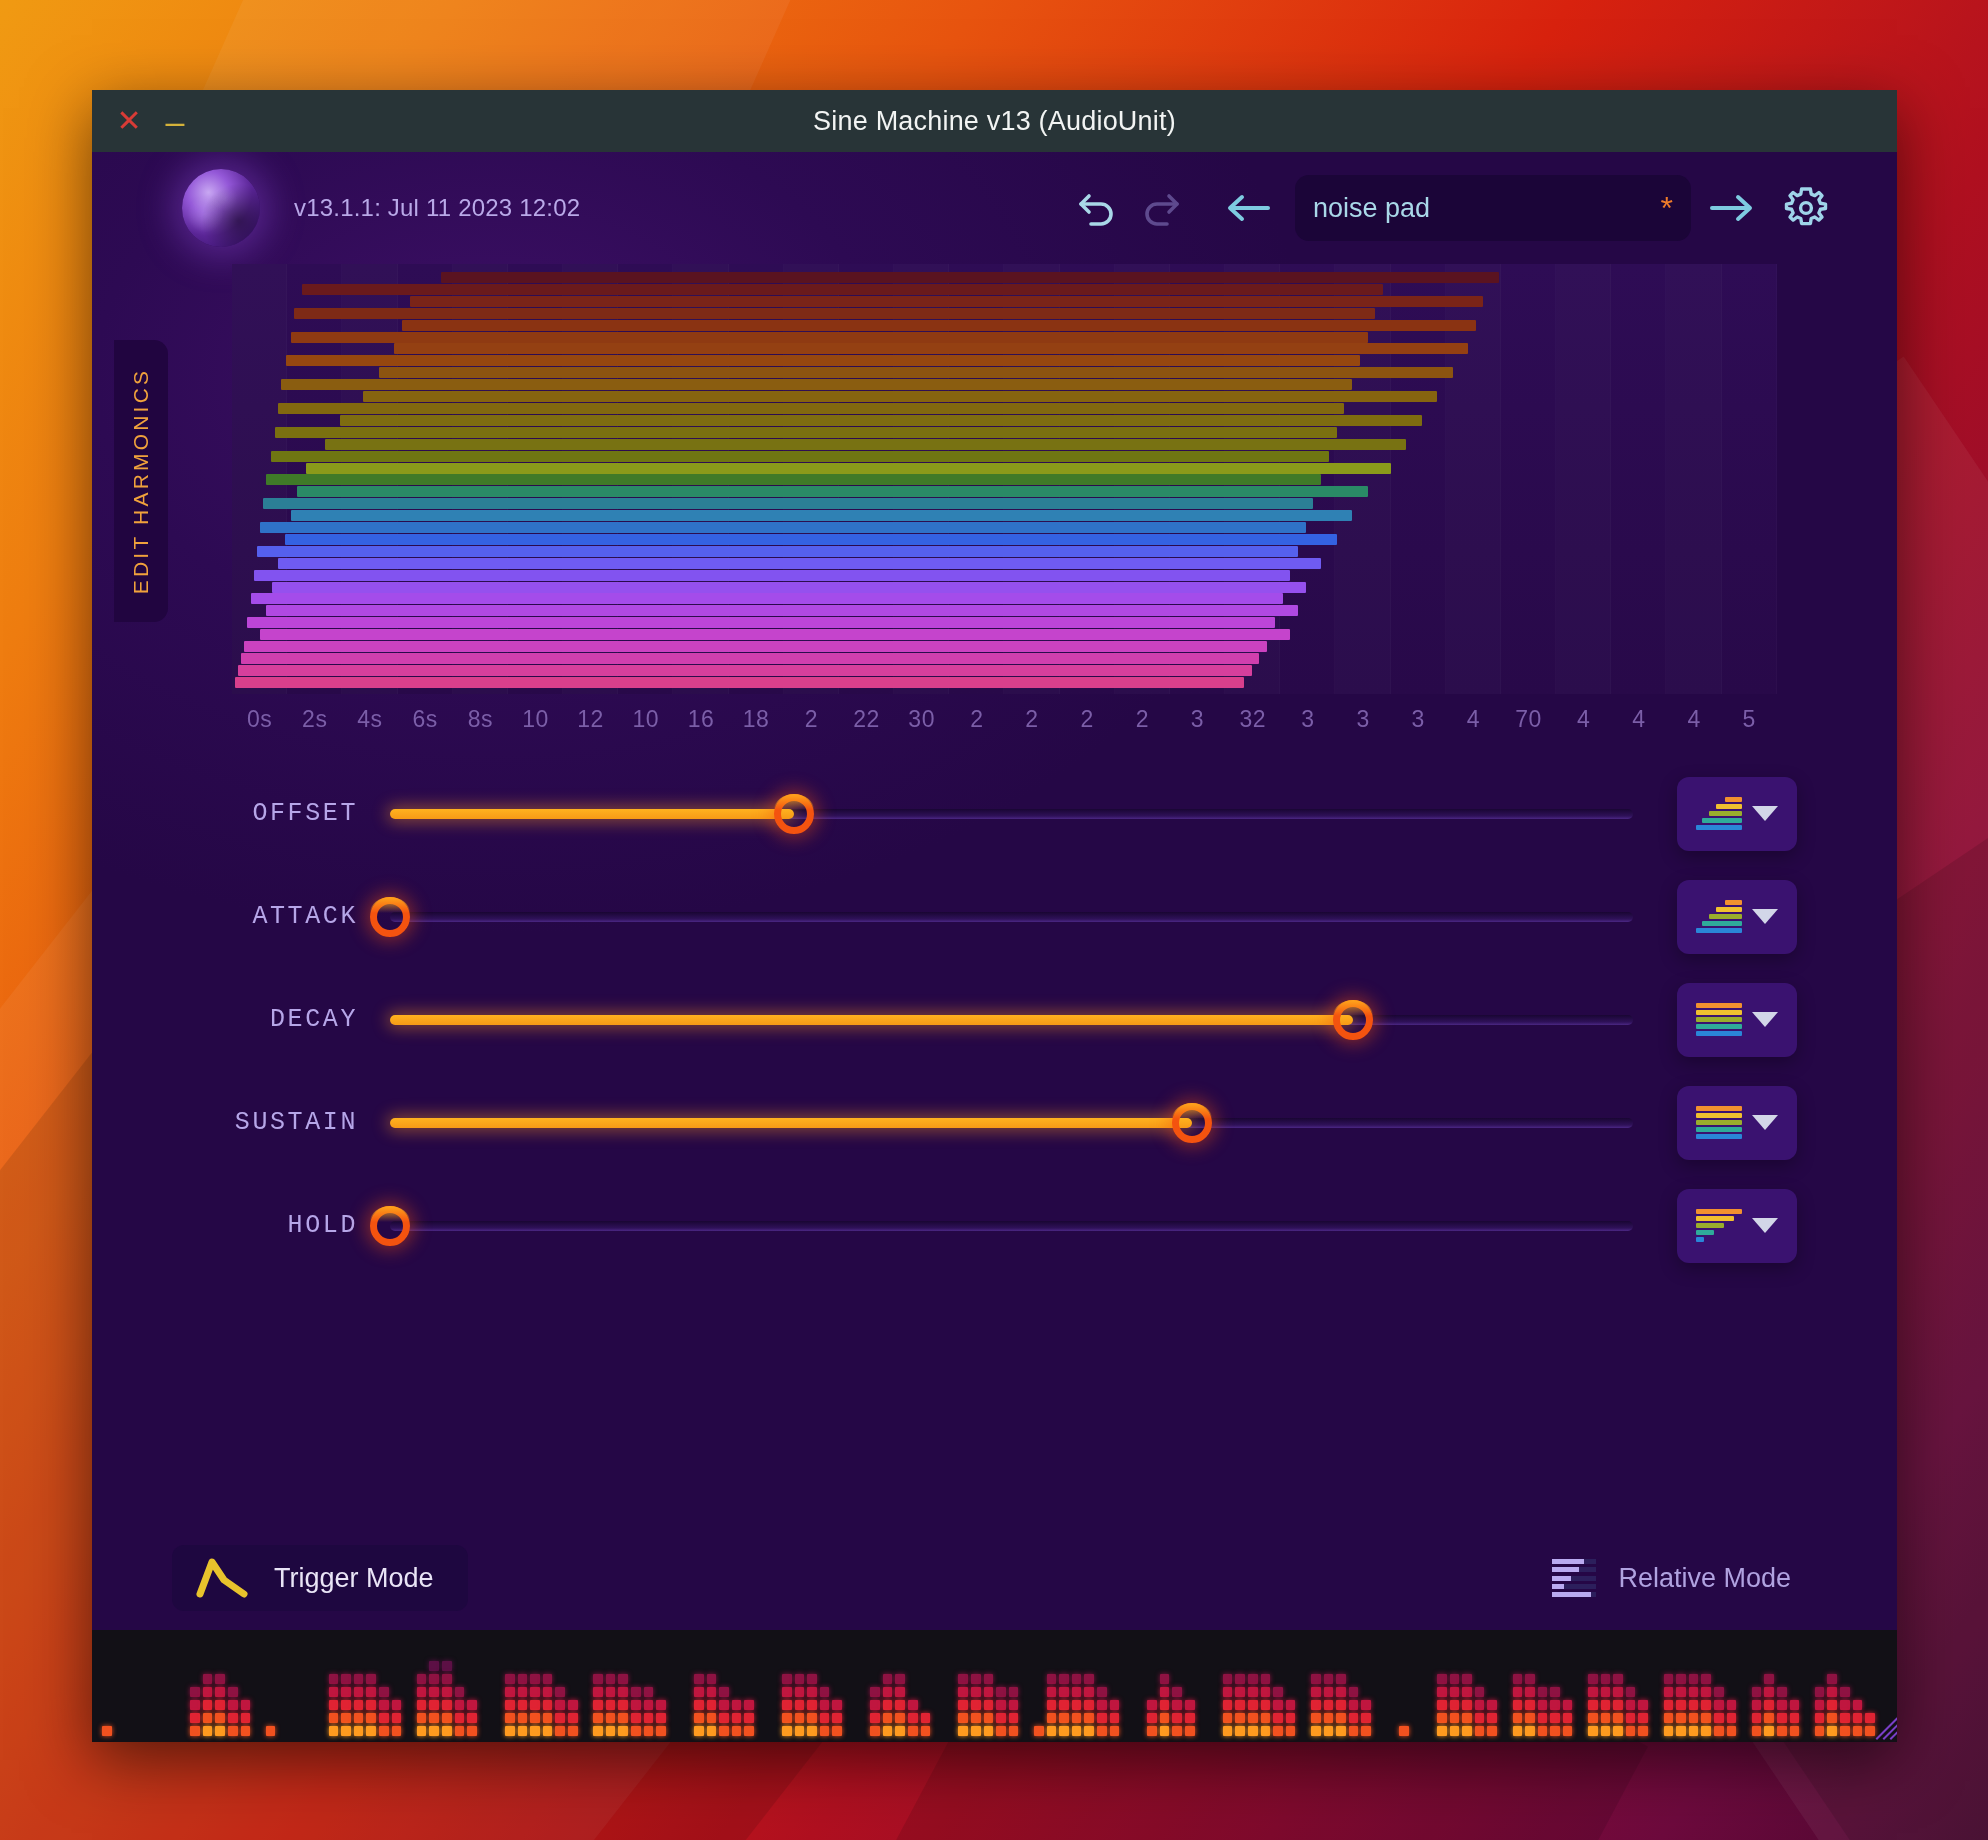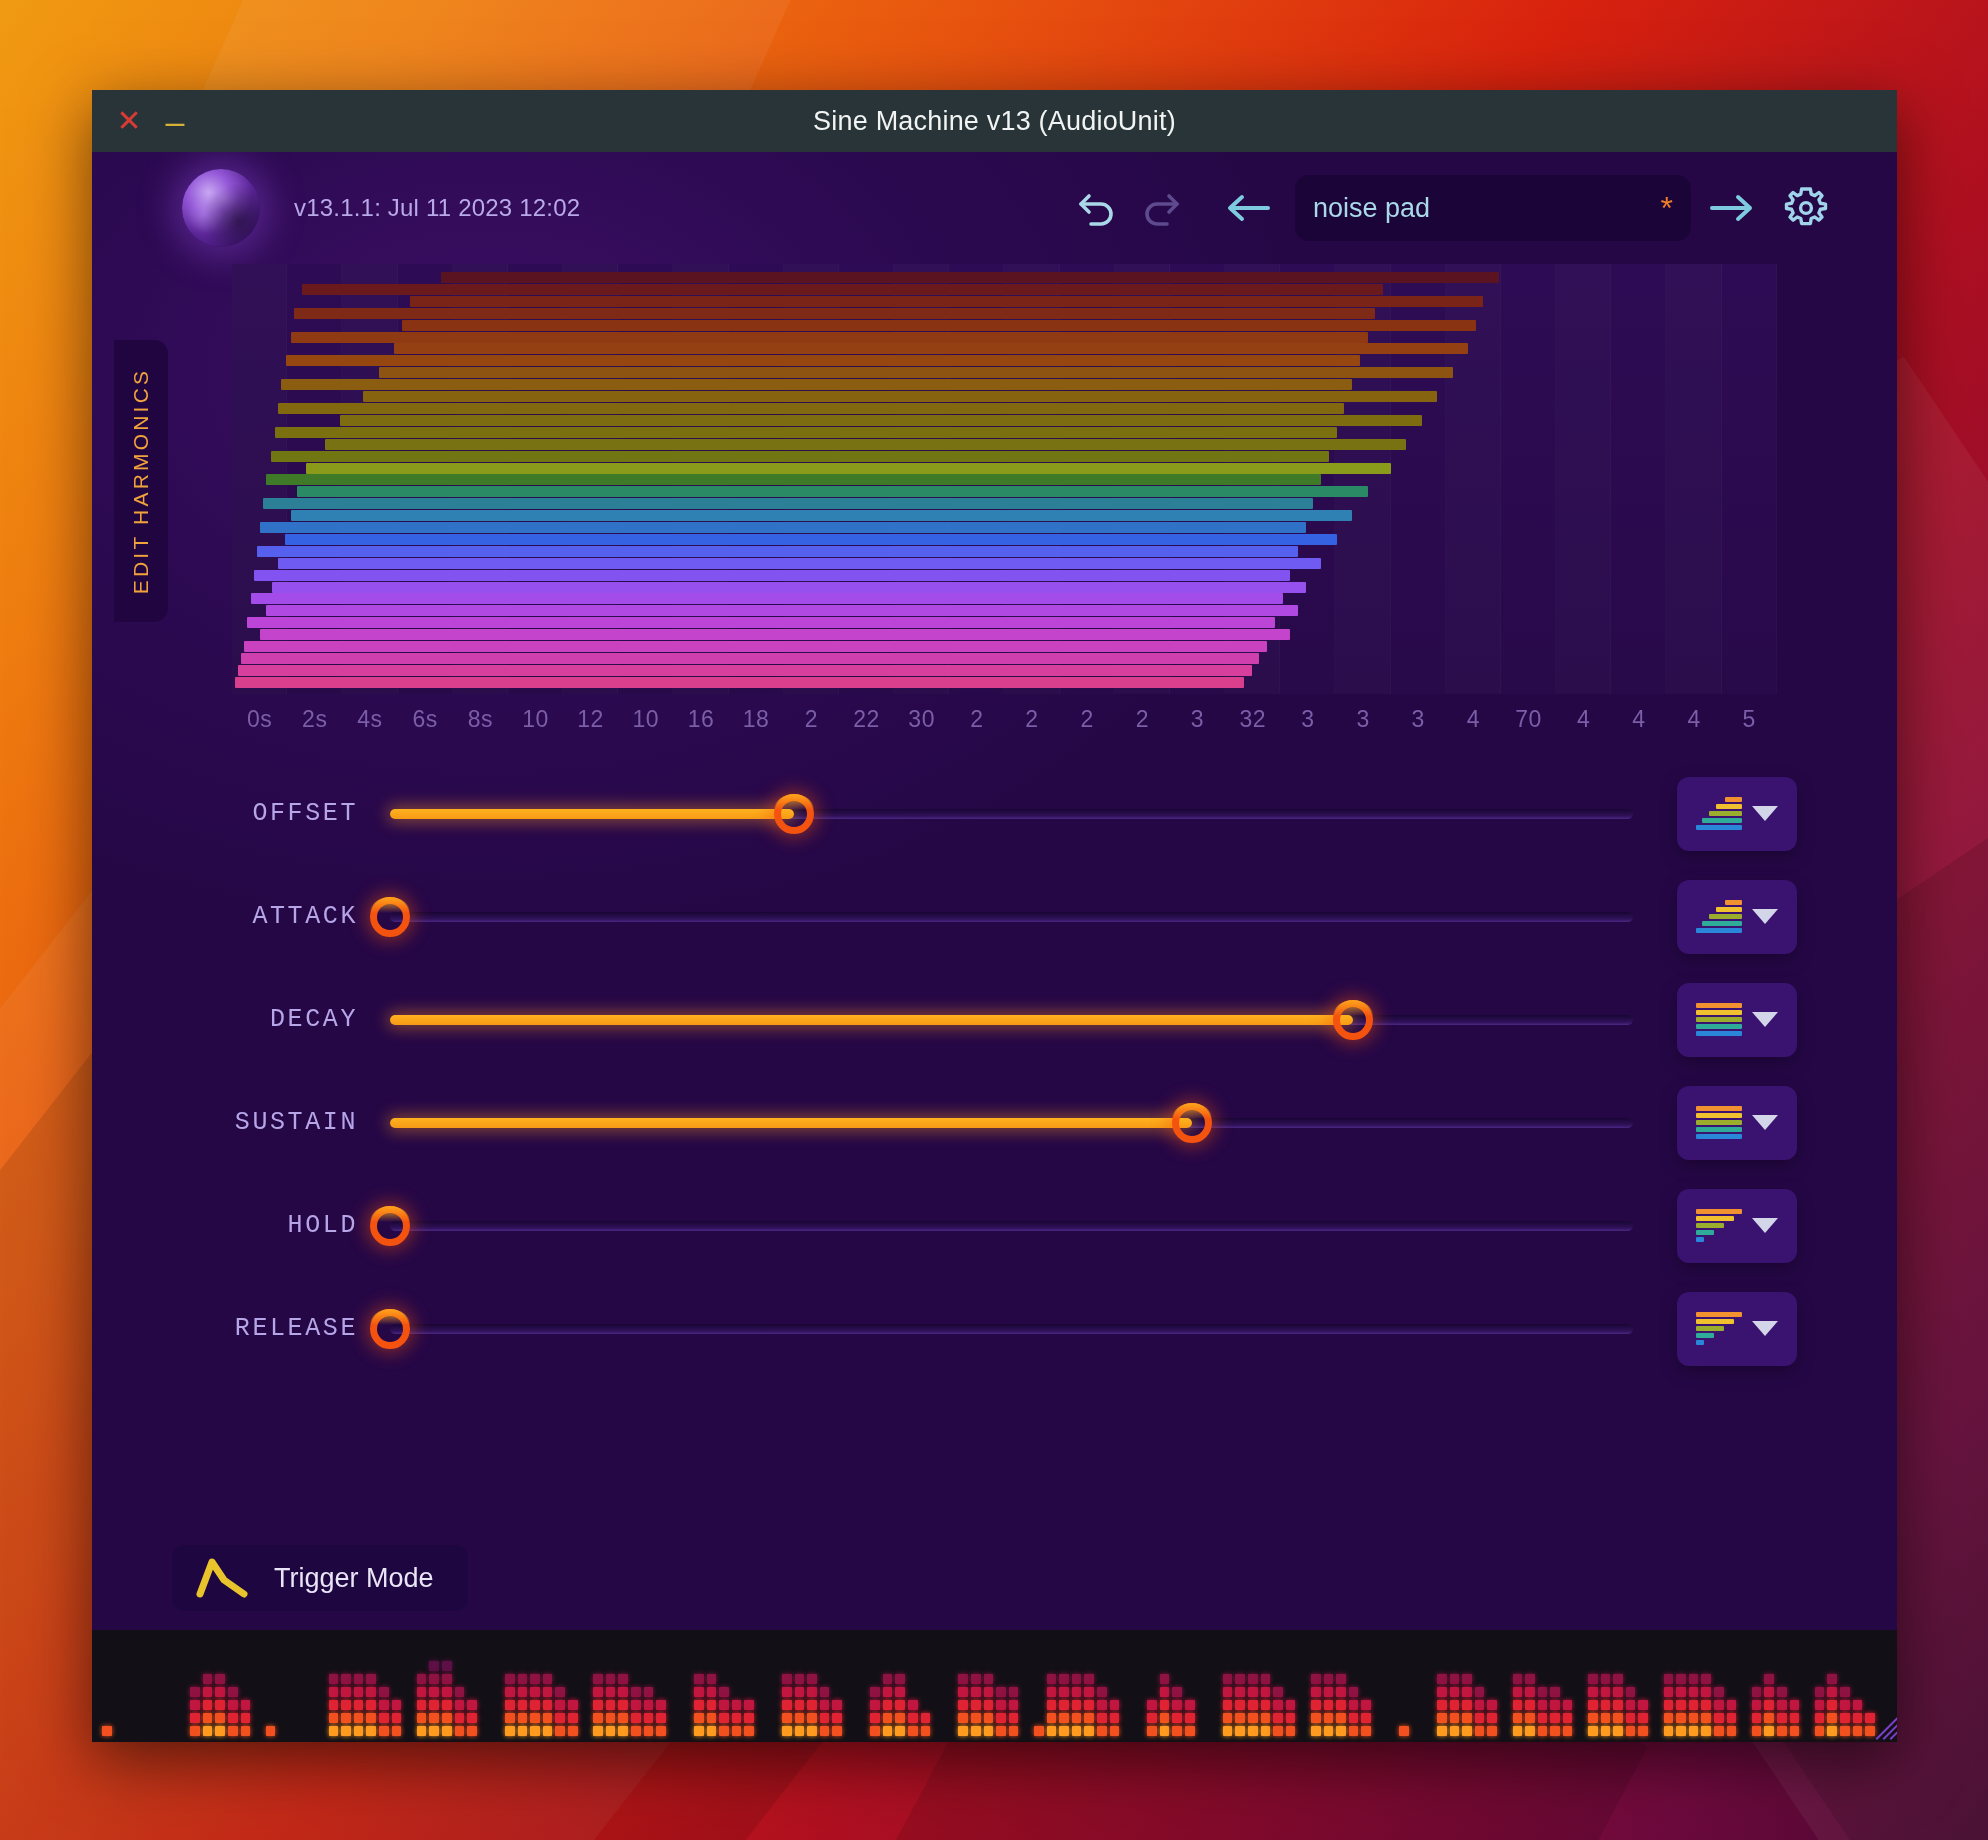--- a/index.html
+++ b/index.html
@@ -775,48 +775,51 @@
               <div class="shape-icon" style="align-items: flex-start;">
                 <i style="width: 100%; background: rgb(242, 145, 47);"></i>
                 <i style="width: 82%; background: rgb(240, 192, 47);"></i>
                 <i style="width: 60%; background: rgb(154, 173, 44);"></i>
                 <i style="width: 40%; background: rgb(47, 171, 154);"></i>
                 <i style="width: 18%; background: rgb(42, 134, 216);"></i>
               </div>
               <div class="caret"></div>
             </div>
           </div>
-          <div class="slider-row">
-            <div class="slider-label">RELEASE</div>
-            <div class="slider-track-wrap">
-              <div class="slider-track"></div>
-              <div class="slider-knob" style="left: 0%;"></div>
-            </div>
-            <div class="shape-select">
-              <div class="shape-icon" style="align-items: flex-start;">
-                <i style="width: 100%; background: rgb(242, 145, 47);"></i>
-                <i style="width: 82%; background: rgb(240, 192, 47);"></i>
-                <i style="width: 60%; background: rgb(154, 173, 44);"></i>
-                <i style="width: 40%; background: rgb(47, 171, 154);"></i>
-                <i style="width: 18%; background: rgb(42, 134, 216);"></i>
-              </div>
-              <div class="caret"></div>
-            </div>
-          </div>
         </div>
 
       <div id="mode-bar">
         <div id="trigger-mode-btn">
           <span>
             <svg width="56" height="44" viewBox="0 0 56 44" fill="none">
               <path d="M6 40 L18 8 L30 26 L50 40" stroke="#e8c32c" stroke-width="7" stroke-linecap="round" stroke-linejoin="round" fill="none"></path>
             </svg>
           </span>
           <span id="trigger-mode-label">Trigger Mode</span>
         </div>
+        <div id="relative-mode-btn">
+          <span id="relative-mode-icon">
+            <i style="--w:72%">
+                <span style="position: absolute; left: 0px; top: 0px; bottom: 0px; width: 72%; background: rgb(185, 170, 240);"></span>
+              </i>
+              <i style="--w:60%">
+                <span style="position: absolute; left: 0px; top: 0px; bottom: 0px; width: 60%; background: rgb(185, 170, 240);"></span>
+              </i>
+              <i style="--w:42%">
+                <span style="position: absolute; left: 0px; top: 0px; bottom: 0px; width: 42%; background: rgb(185, 170, 240);"></span>
+              </i>
+              <i style="--w:26%">
+                <span style="position: absolute; left: 0px; top: 0px; bottom: 0px; width: 26%; background: rgb(185, 170, 240);"></span>
+              </i>
+              <i style="--w:88%">
+                <span style="position: absolute; left: 0px; top: 0px; bottom: 0px; width: 88%; background: rgb(185, 170, 240);"></span>
+              </i>
+          </span>
+          <span id="relative-mode-label">Relative Mode</span>
+        </div>
       </div>
 
       <div id="spectrum">
           <div class="spec-col">
             <div class="spec-cell" style="background: rgb(242, 81, 31); box-shadow: rgb(242, 81, 31) 0px 0px 5px;"></div>
             <div class="spec-cell" style="background: transparent;"></div>
             <div class="spec-cell" style="background: transparent;"></div>
             <div class="spec-cell" style="background: transparent;"></div>
             <div class="spec-cell" style="background: transparent;"></div>
             <div class="spec-cell" style="background: transparent;"></div>

